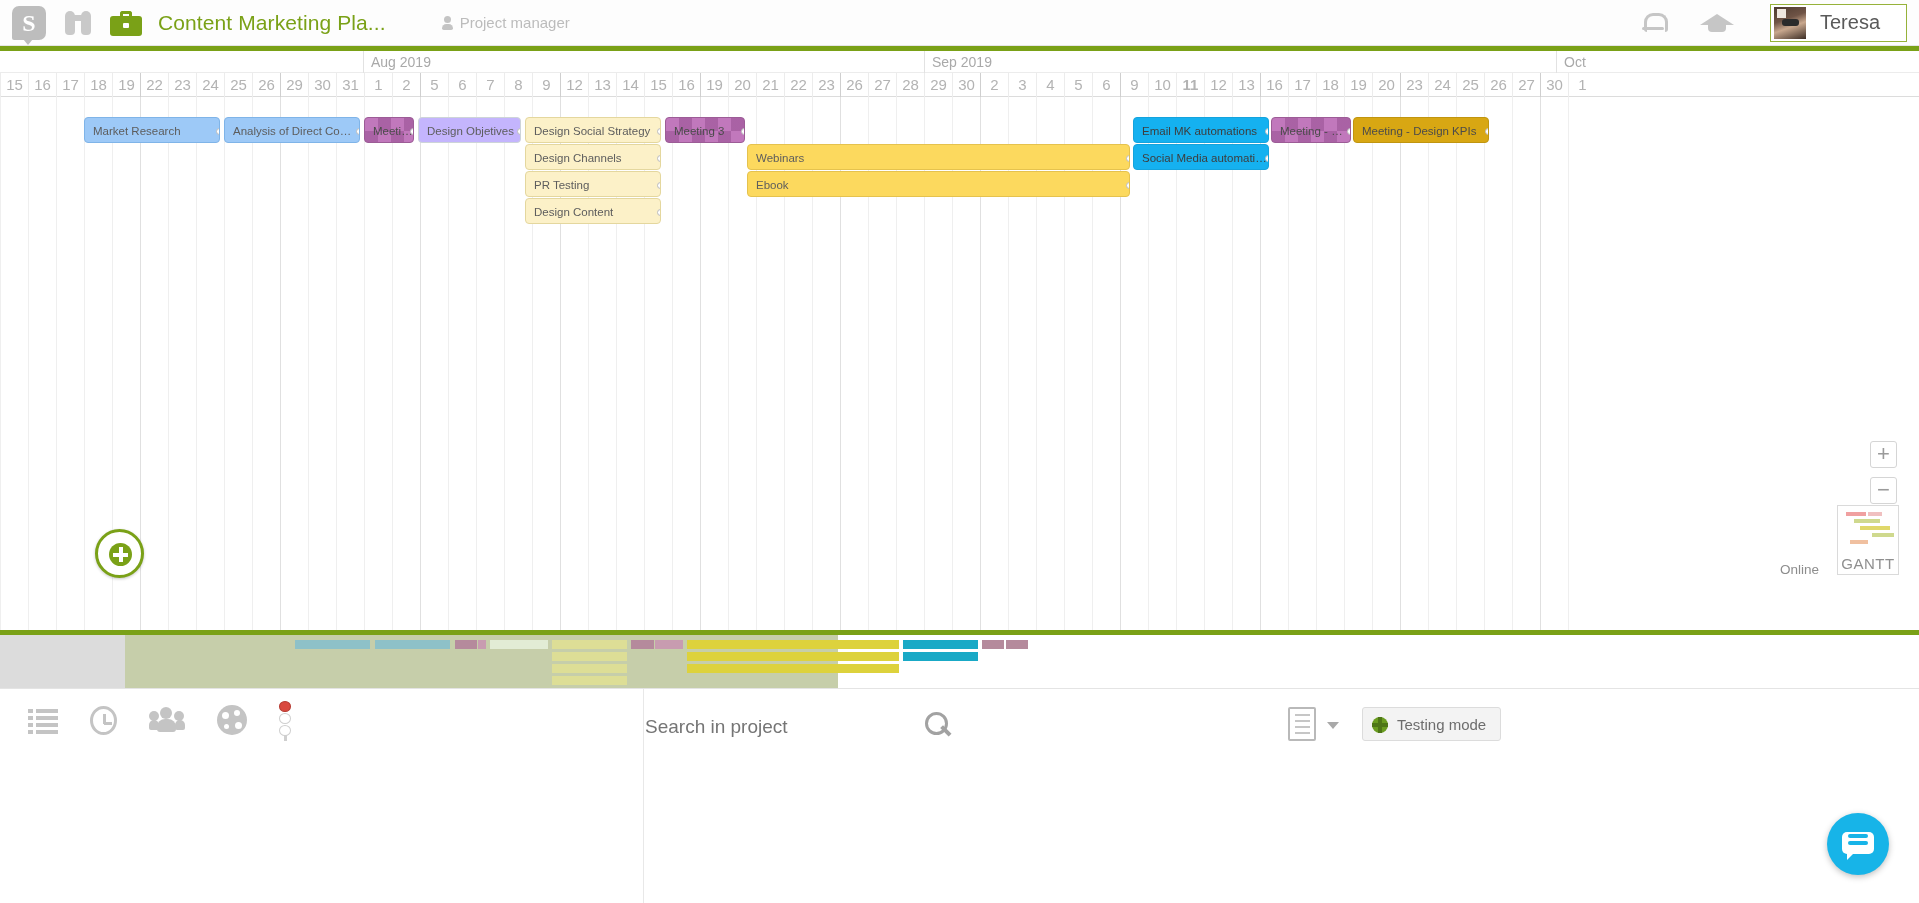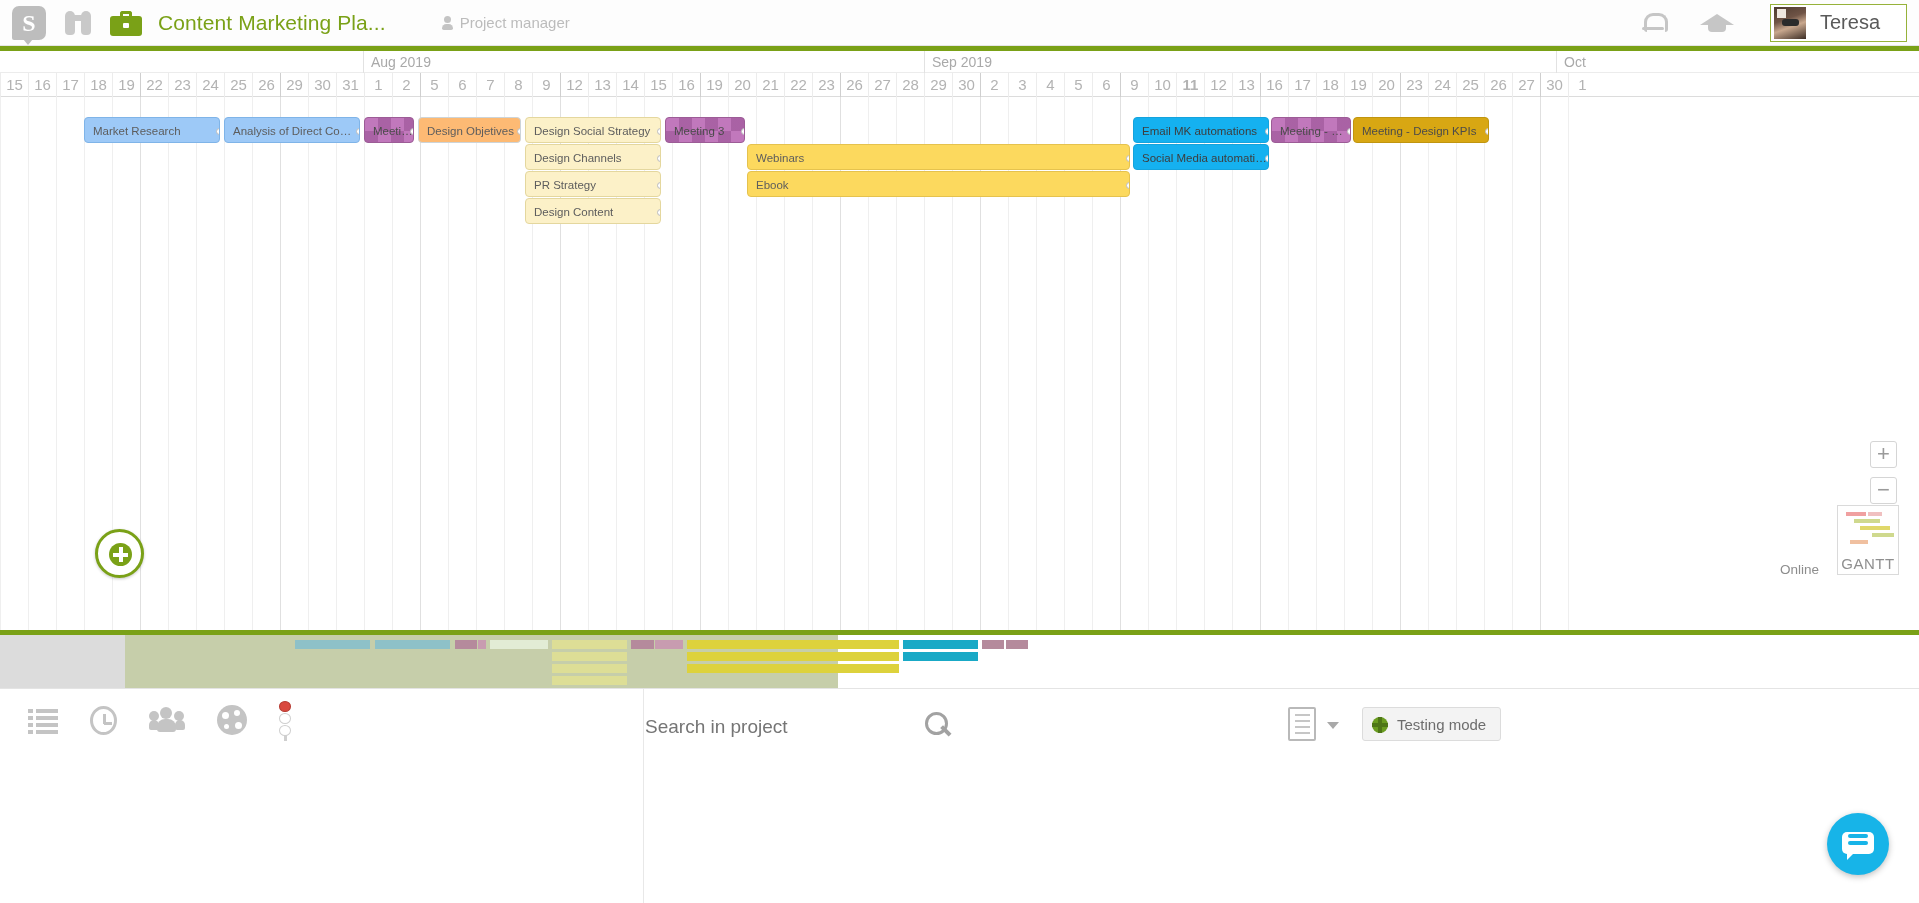--- a/index.html
+++ b/index.html
@@ -77,21 +77,21 @@
   .grid { position:absolute; top:97px; left:0; width:1919px; height:533px;
     background:#fff; overflow:hidden; }
   .gl { position:absolute; top:0; width:1px; height:533px; background:#efefef; }
   .gl.wk { background:#e0e0e0; }
 
   
   .bar { position:absolute; height:26px; border-radius:4px; font-size:11.5px;
     color:#5d5d5d; line-height:26px; padding-left:8px; white-space:nowrap;
     overflow:hidden; text-overflow:ellipsis; }
   .bar.blue   { background:#9dc9f7; border:1px solid #7fb4e8; }
-  .bar.white  { background:#fdba74; border:1px solid #cdd4d8; }
+  .bar.white  { background:#c4b5fd; border:1px solid #cdd4d8; }
   .bar.cream  { background:#fcf1c8; border:1px solid #e4d79e; }
   .bar.yellow { background:#fcd95e; border:1px solid #e5c24e; }
   .bar.cyan   { background:#15b1f0; border:1px solid #14a3dd; color:#3d3d3d; }
   .bar.olive  { background:#d8a713; border:1px solid #c0950f; color:#4b4b4b; }
   .bar.purple { border:1px solid #9c5c96; color:#4a4a4a;
     background-color:#c178bc;
     background-image:
       linear-gradient(45deg, rgba(150,80,145,.55) 25%, transparent 25%, transparent 75%, rgba(150,80,145,.55) 75%),
       linear-gradient(45deg, rgba(150,80,145,.55) 25%, transparent 25%, transparent 75%, rgba(150,80,145,.55) 75%);
     background-size:26px 26px; background-position:0 0, 13px 13px; }
@@ -358,21 +358,21 @@
     <div class="bar purple" style="left: 364px; top: 20px; width: 50px;"><span>Meetin...</span><span class="dot"></span></div>
     <div class="bar white" style="left: 418px; top: 20px; width: 103px;"><span>Design Objetives</span><span class="dot"></span></div>
     <div class="bar cream" style="left: 525px; top: 20px; width: 136px;"><span>Design Social Strategy</span><span class="dot"></span></div>
     <div class="bar purple" style="left: 665px; top: 20px; width: 80px;"><span>Meeting 3</span><span class="dot"></span></div>
     <div class="bar cyan" style="left: 1133px; top: 20px; width: 136px;"><span>Email MK automations</span><span class="dot"></span></div>
     <div class="bar purple" style="left: 1271px; top: 20px; width: 80px;"><span>Meeting - Pre...</span><span class="dot"></span></div>
     <div class="bar olive" style="left: 1353px; top: 20px; width: 136px;"><span>Meeting - Design KPIs</span><span class="dot"></span></div>
     <div class="bar cream" style="left: 525px; top: 47px; width: 136px;"><span>Design Channels</span><span class="dot"></span></div>
     <div class="bar yellow" style="left: 747px; top: 47px; width: 383px;"><span>Webinars</span><span class="dot"></span></div>
     <div class="bar cyan" style="left: 1133px; top: 47px; width: 136px;"><span>Social Media automations</span><span class="dot"></span></div>
-    <div class="bar cream" style="left: 525px; top: 74px; width: 136px;"><span>PR Strategy</span><span class="dot"></span></div>
+    <div class="bar cream" style="left: 525px; top: 74px; width: 136px;"><span>PR Testing</span><span class="dot"></span></div>
     <div class="bar yellow" style="left: 747px; top: 74px; width: 383px;"><span>Ebook</span><span class="dot"></span></div>
     <div class="bar cream" style="left: 525px; top: 101px; width: 136px;"><span>Design Content</span><span class="dot"></span></div>
   </div>
 
 <div class="zoombtn" style="top:441px">+</div>
 <div class="zoombtn" style="top:477px">−</div>
 <div class="gantt-thumb">
   <div class="tb" style="left:8px;top:6px;width:20px;background:#f0a0a0"></div>
   <div class="tb" style="left:30px;top:6px;width:14px;background:#f0c0c0"></div>
   <div class="tb" style="left:16px;top:13px;width:26px;background:#cfd98e"></div>

